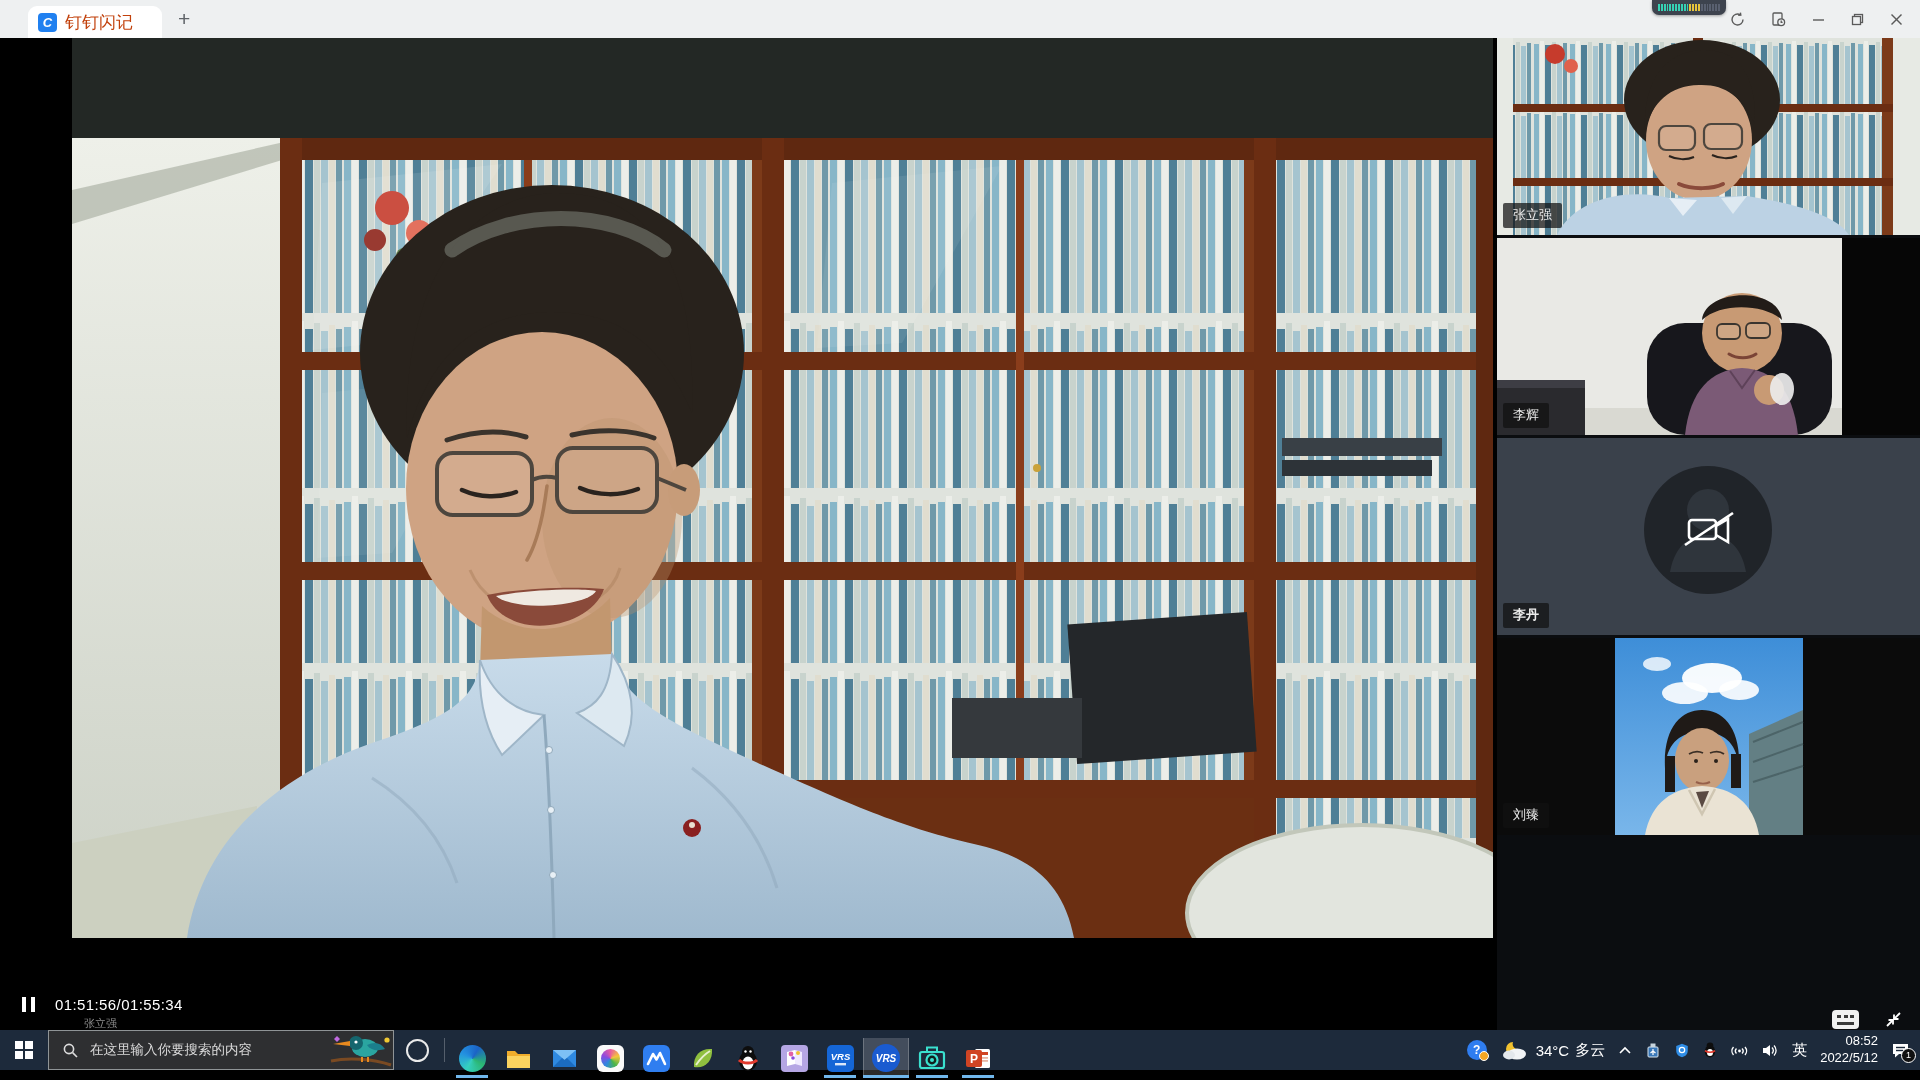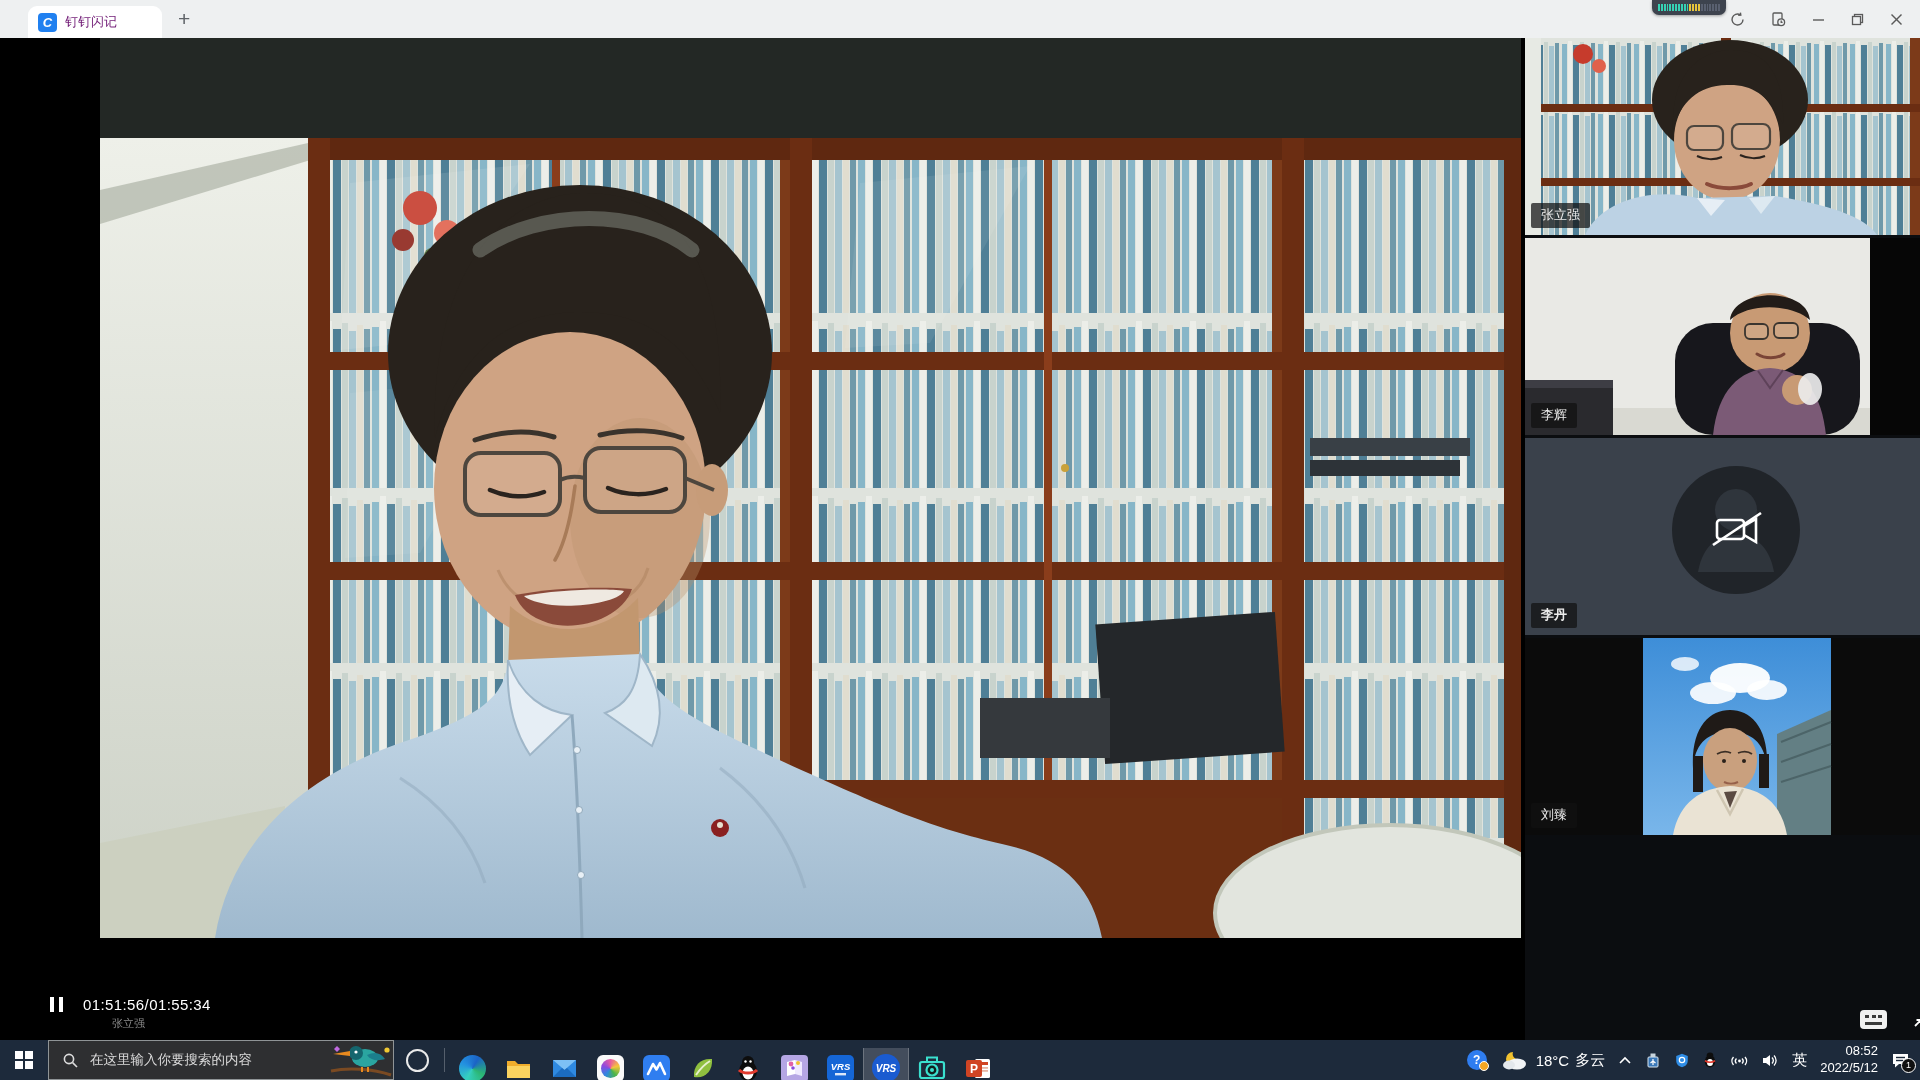--- a/index.html
+++ b/index.html
@@ -5,32 +5,32 @@
   html,body{margin:0;padding:0;background:#000;}
   .screen{position:relative;width:1920px;height:1080px;overflow:hidden;
     font-family:"Liberation Sans",sans-serif;background:#000;}
 
   
   .titlebar{position:absolute;top:0;left:0;width:1920px;height:38px;background:#eef0f1;}
   .tab{position:absolute;left:28px;top:6px;width:134px;height:32px;background:#fff;
     border-radius:9px 9px 0 0;display:flex;align-items:center;gap:8px;padding:0 10px;box-sizing:border-box;}
   .tab-icon{width:19px;height:19px;border-radius:4px;background:#2080f0;color:#fff;
     display:flex;align-items:center;justify-content:center;font-weight:bold;font-size:13px;font-style:italic;}
-  .tab-title{font-size:13px;color:#701a75;white-space:nowrap;}
+  .tab-title{font-size:17px;color:#c2410c;white-space:nowrap;}
   .newtab{position:absolute;left:178px;top:6px;font-size:21px;color:#5f6368;line-height:26px;}
   .meter{position:absolute;left:1652px;top:0;width:74px;height:15px;background:#3d434e;
     border-radius:0 0 7px 7px;display:flex;align-items:center;gap:1px;padding:0 6px;box-sizing:border-box;
     box-shadow:0 1px 3px rgba(0,0,0,.35);}
   .meter i{display:block;width:2px;height:7px;}
   .winctl{position:absolute;right:16px;top:0;height:38px;display:flex;align-items:center;gap:24px;}
   .winctl svg{display:block;}
 
   
   .content{position:absolute;top:38px;left:0;width:1920px;height:1002px;display:flex;}
-  .main{position:relative;width:1497px;height:1002px;background:#000;flex:none;margin-left:28px;}
+  .main{position:relative;width:1497px;height:1002px;background:#000;flex:none;}
   .lbtop{position:absolute;left:72px;top:0;width:1421px;height:100px;background:#232825;}
   .video{position:absolute;left:72px;top:100px;width:1421px;height:800px;}
   .video svg{display:block;width:100%;height:100%;}
 
   .playbar{position:absolute;left:22px;top:958px;color:#fff;}
   .playrow{display:flex;align-items:center;gap:20px;}
   .pause{display:flex;gap:5px;cursor:pointer;}
   .pause span{display:block;width:4px;height:15px;background:#fff;}
   .ptime{font-size:15px;letter-spacing:.4px;}
   .pspeaker{font-size:11px;color:#8f8f8f;margin:3px 0 0 62px;}
@@ -43,21 +43,21 @@
   .plabel{position:absolute;left:6px;bottom:7px;background:rgba(16,16,16,.72);color:#ececec;
     font-size:13px;padding:3px 10px 4px;border-radius:2px;z-index:3;}
   .tile.off{background:#14532d;font-weight:bold;}
   .side-icons{position:absolute;right:16px;bottom:10px;display:flex;gap:24px;align-items:center;z-index:6;}
   .caption-chip{width:27px;height:19px;background:#f1f1f1;border-radius:4px;position:relative;}
   .caption-chip::before{content:"";position:absolute;left:5px;top:5px;width:4px;height:3px;background:#3a3a3a;
     box-shadow:7px 0 0 #3a3a3a,13px 0 0 #3a3a3a;}
   .caption-chip::after{content:"";position:absolute;left:5px;bottom:4px;width:17px;height:3px;background:#3a3a3a;}
 
   
-  .taskbar{position:absolute;left:0;bottom:0;width:1920px;height:40px;background:#1d2a3b;
+  .taskbar{position:absolute;left:0;bottom:10px;width:1920px;height:40px;background:#1d2a3b;
     display:flex;align-items:center;z-index:20;margin-top:8px;}
   .start{width:48px;height:40px;display:flex;align-items:center;justify-content:center;}
   .search{width:346px;height:40px;background:#2e2f31;border:1px solid #8f9496;box-sizing:border-box;
     display:flex;align-items:center;gap:11px;padding-left:13px;position:relative;overflow:hidden;}
   .search .ph{font-size:13.5px;color:#dcdcdc;white-space:nowrap;}
   .search .bird{position:absolute;right:0;top:0;height:38px;}
   .cortana{width:46px;height:40px;display:flex;align-items:center;justify-content:center;}
   .cortana i{display:block;width:19px;height:19px;border:2.5px solid #eaeaea;border-radius:50%;}
   .tdivider{width:1px;height:24px;background:rgba(255,255,255,.25);margin:0 4px;}
   .apps{display:flex;height:24px;}
@@ -533,21 +533,21 @@
     <div class="tray">
       <div>
         <span class="help-i">?</span>
       </div>
       <div>
         <svg width="30" height="22" viewBox="0 0 30 22">
           <path d="M13,3 A7,7 0 1 0 20,10 A5.5,5.5 0 0 1 13,3 Z" fill="#f2c230"></path>
           <ellipse cx="17" cy="15" rx="9" ry="5.5" fill="#f2f4f6"></ellipse>
           <ellipse cx="9" cy="16" rx="6" ry="4.4" fill="#e4e8ec"></ellipse>
         </svg>
-        <span class="wtext">18°C</span>
+        <span class="wtext">34°C</span>
         <span class="wtext">多云</span>
       </div>
       <div>
         <svg width="14" height="10" viewBox="0 0 14 10" fill="none" stroke="#fff" stroke-width="1.6">
           <polyline points="2,8 7,3 12,8"></polyline>
         </svg>
       </div>
       <div>
         <svg width="16" height="17" viewBox="0 0 16 17">
           <rect x="3" y="5" width="10" height="10" rx="1" fill="#3a78b8" stroke="#d8e4ee"></rect>

